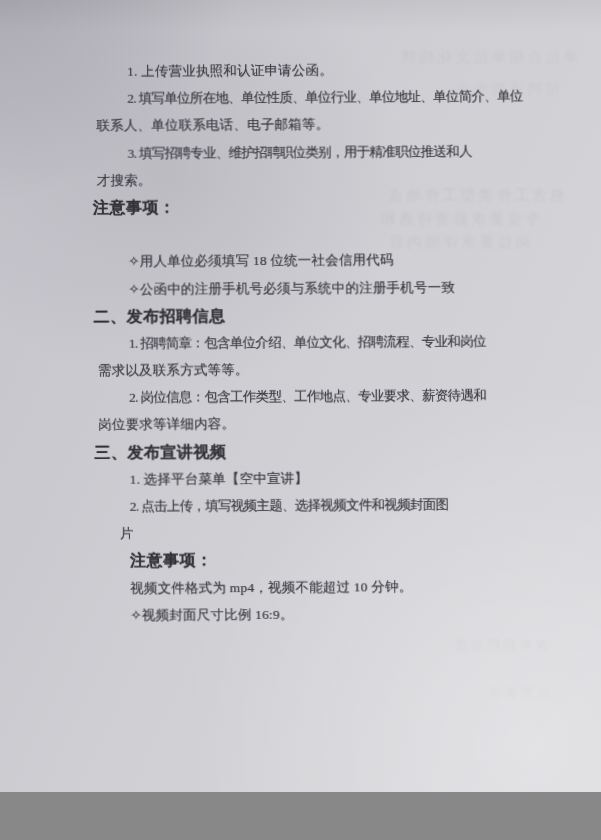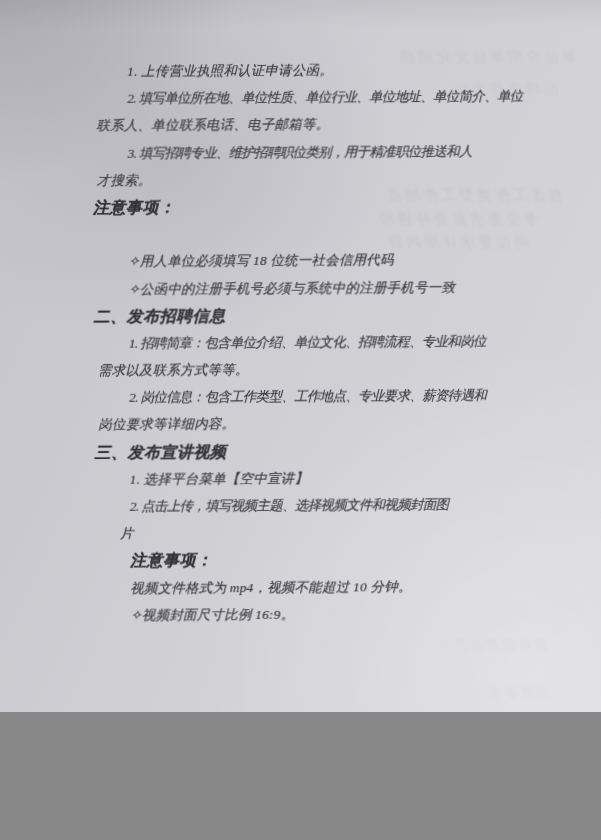--- a/index.html
+++ b/index.html
@@ -1,27 +1,26 @@
 <!DOCTYPE html>
 <html style="--paper: #cfced3; --paper_shadow: #c3c2c9; --paper_light: #d8d7db; --ink: #3b3b42; --heading_ink: #303036; --ghost_ink: #84888d;"><head>
 <meta charset="utf-8">
 <style>
   html,body{margin:0;padding:0;background:#888;}
   .page{
     position:relative;
-    width:601px;height:712px;
+    width:601px;height:792px;
     overflow:hidden;
     background:
       linear-gradient(180deg, rgba(0,0,0,.05), rgba(0,0,0,0) 4%),
       radial-gradient(90% 70% at 88% 94%, rgba(255,255,255,.30), rgba(255,255,255,0) 65%),
       radial-gradient(80% 60% at -6% -10%, rgba(56,56,70,.24), rgba(56,56,70,0) 60%),
       radial-gradient(55% 38% at 28% 22%, rgba(66,66,82,.10), rgba(66,66,82,0) 72%),
       linear-gradient(115deg, var(--paper_shadow,#c3c2c9) 0%, var(--paper,#cfced3) 45%, var(--paper_light,#d8d7db) 100%);
     font-family:"Liberation Serif","DejaVu Serif",serif;
-    font-style:italic;
   }
   .text-block{
     position:absolute;
     left:96px;top:58px;width:450px;
     transform:rotate(-0.35deg);
     transform-origin:0 0;
     color:var(--ink,#3b3b42);
     filter:blur(.2px);
   }
   .line{

